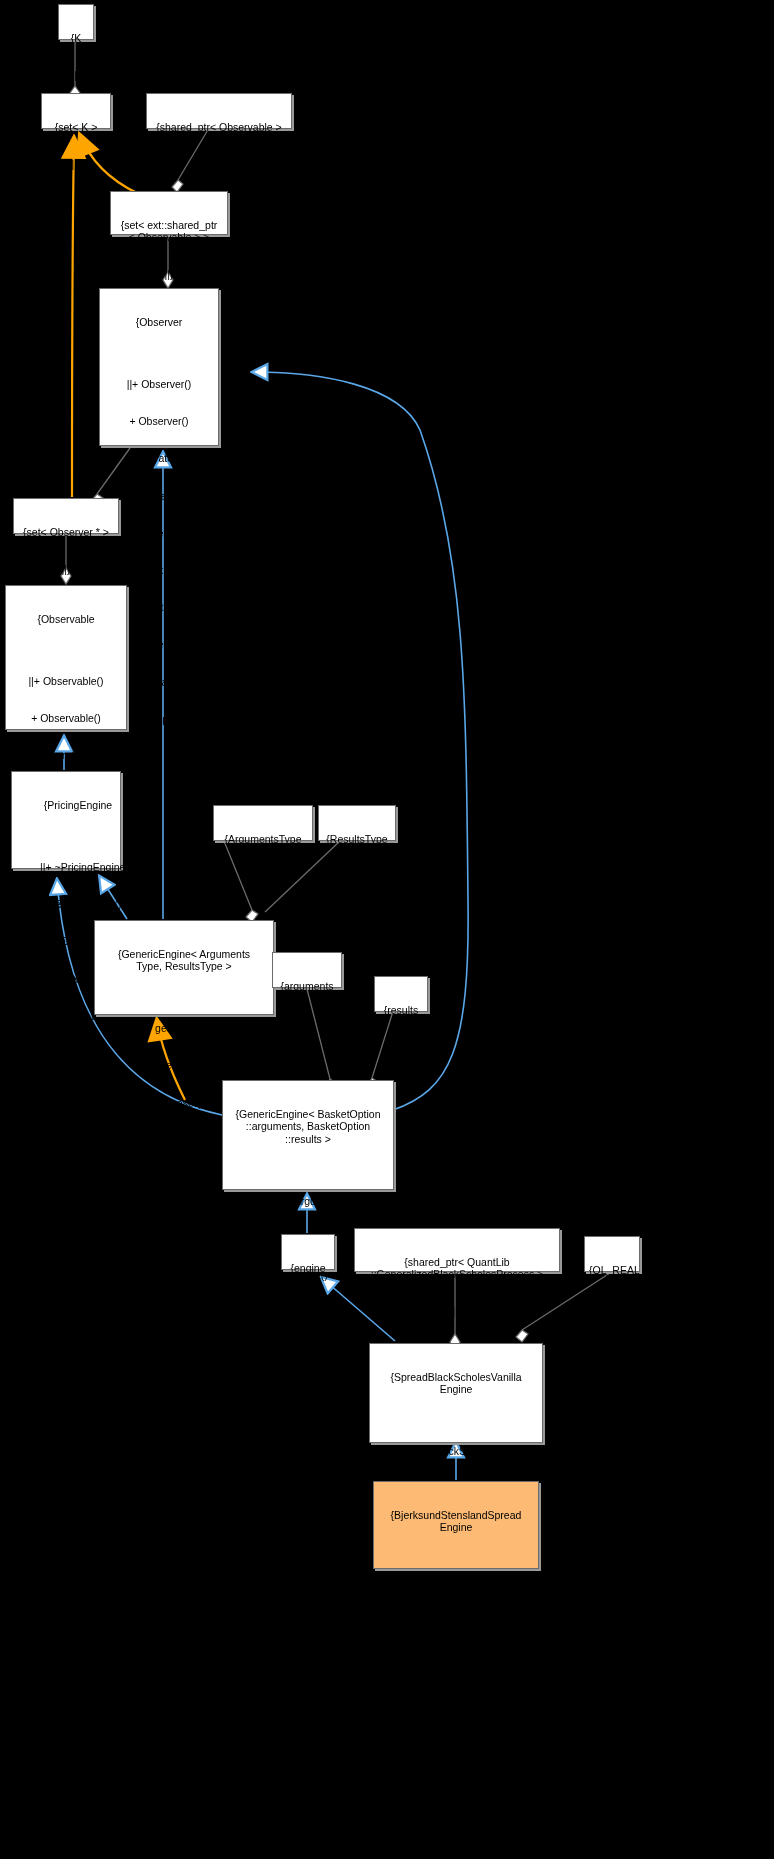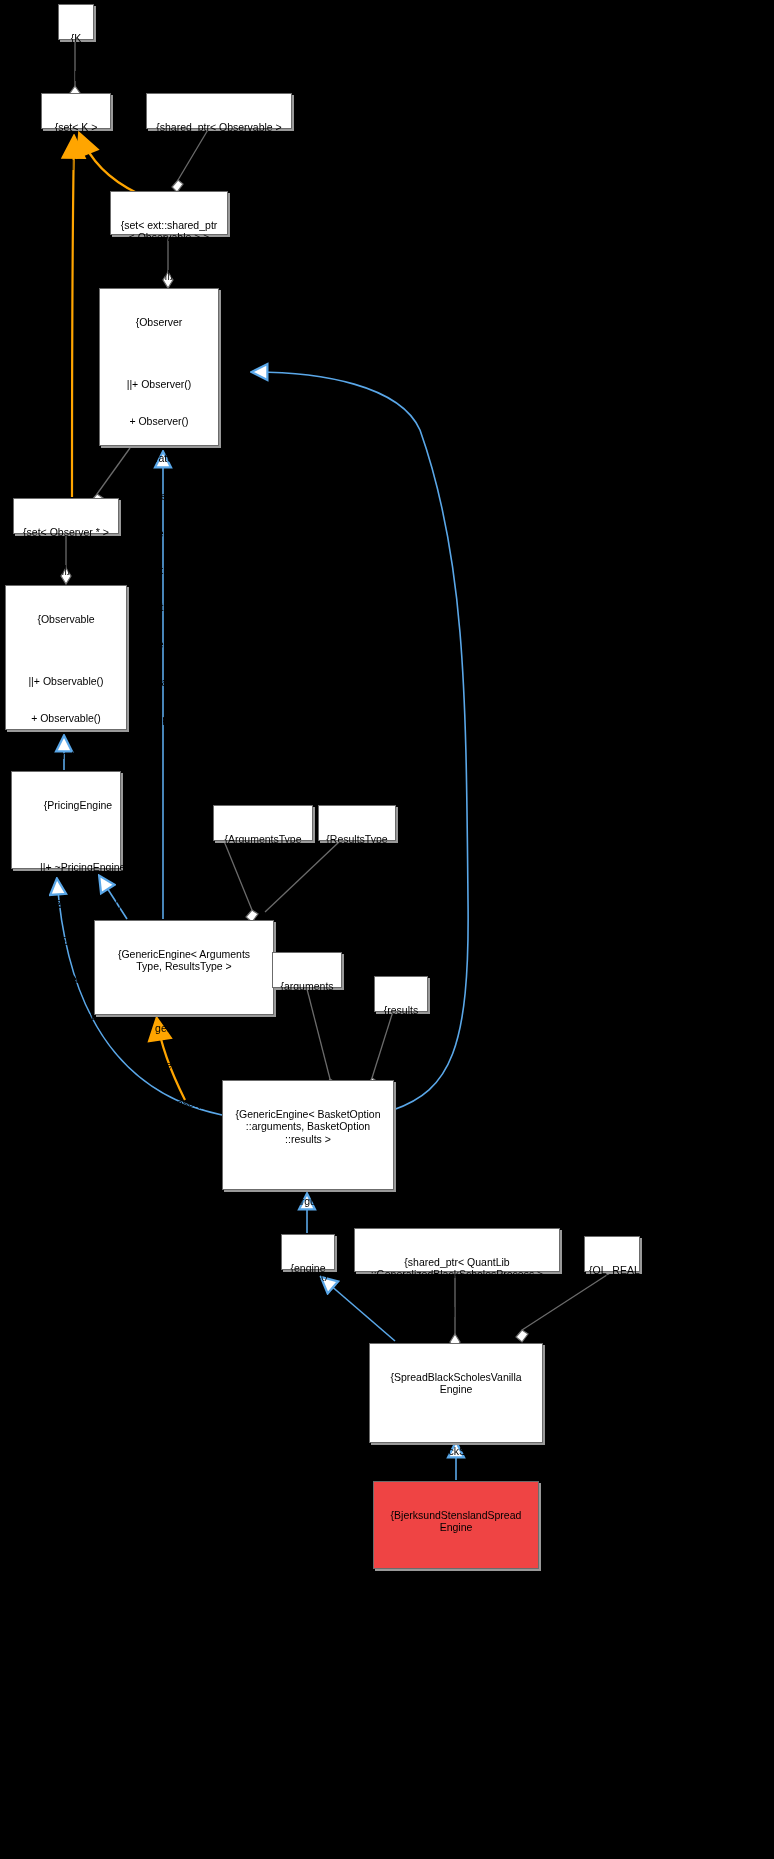--- a/index.html
+++ b/index.html
@@ -30,21 +30,21 @@
     box-shadow: 2px 2px 0 0 #999999;
     box-sizing: border-box;
     color: #000000;
     font-size: 10.5px;
     line-height: 12.4px;
     padding: 2px 4px 3px 4px;
     white-space: pre;
     z-index: 5;
   }
   .node.grey {
-    background: #ef4444;
+    background: #fdba74;
   }
   .n-title {
     text-align: center;
     white-space: pre-wrap;
     word-break: break-word;
   }
   .n-members {
     text-align: center;
   }
   .n-brace {

